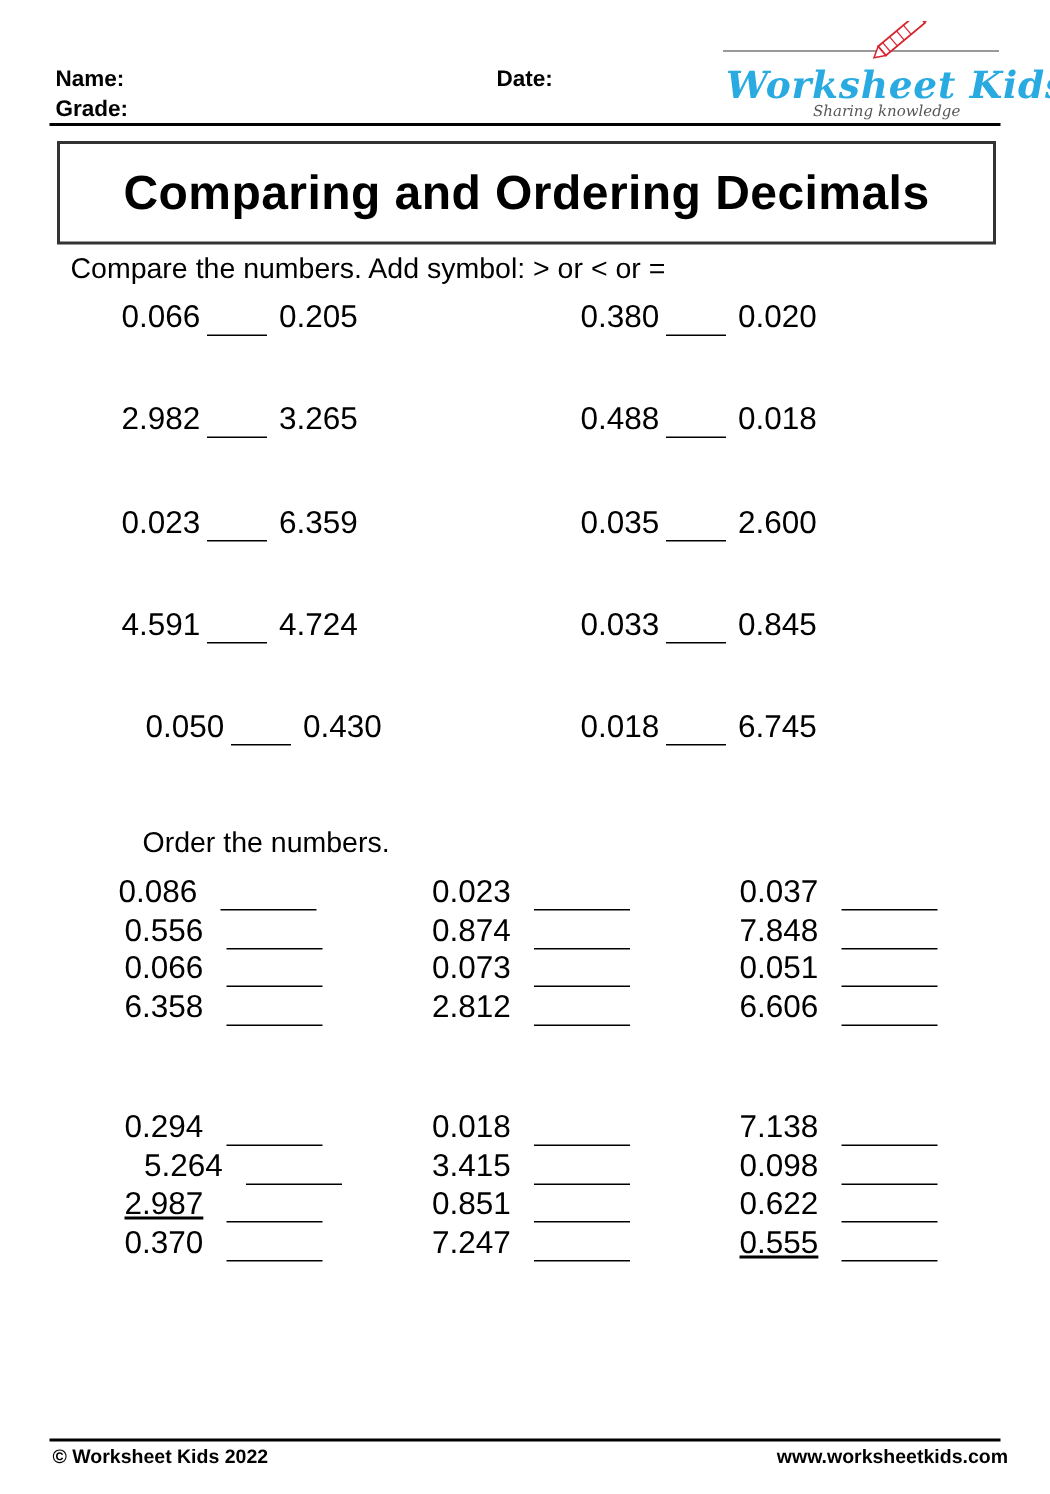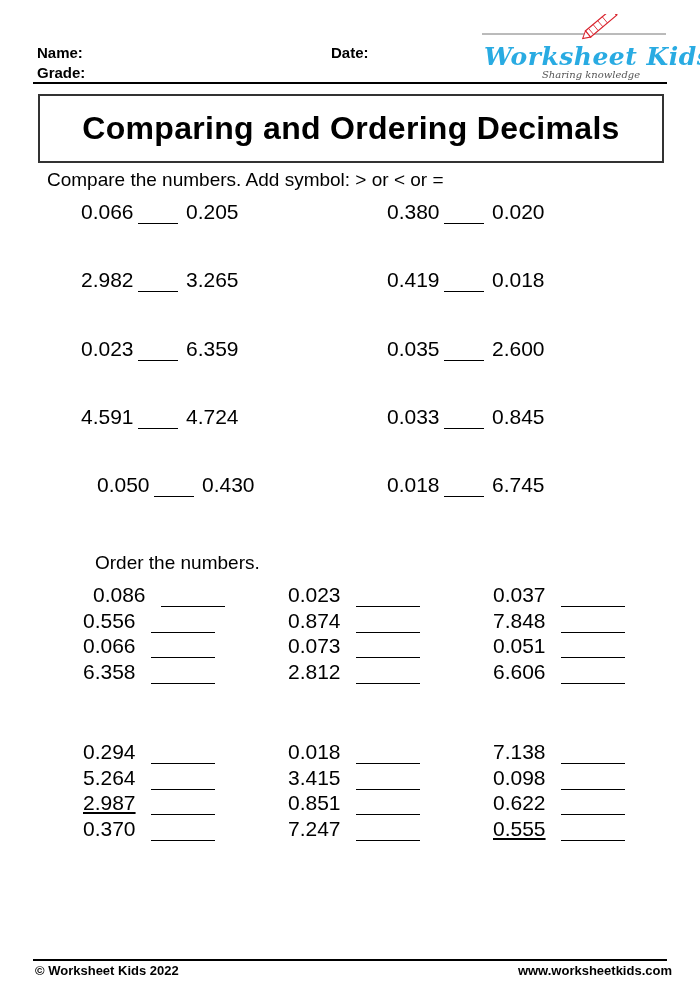--- a/index.html
+++ b/index.html
@@ -89,21 +89,21 @@
   </div>
 </div>
 
 <div>
   <div class="cmp-row" style="left:387px; top:200px;">
     <span class="num a">0.380</span>
     <span class="blank"></span>
     <span class="num">0.020</span>
   </div>
   <div class="cmp-row" style="left:387px; top:268px;">
-    <span class="num a">0.419</span>
+    <span class="num a">0.488</span>
     <span class="blank"></span>
     <span class="num">0.018</span>
   </div>
   <div class="cmp-row" style="left:387px; top:337px;">
     <span class="num a">0.035</span>
     <span class="blank"></span>
     <span class="num">2.600</span>
   </div>
   <div class="cmp-row" style="left:387px; top:405px;">
     <span class="num a">0.033</span>
@@ -113,21 +113,21 @@
   <div class="cmp-row" style="left:387px; top:473px;">
     <span class="num a">0.018</span>
     <span class="blank"></span>
     <span class="num">6.745</span>
   </div>
 </div>
 
 <div class="abs instr" style="left:47px; top:552px;margin-left:48px;">Order the numbers.</div>
 
 <div>
-  <div class="ord-item" style="left:93px; top:583px;">
+  <div class="ord-item" style="left:79px; top:583px;">
       <span class="num a">0.086</span>
       <span class="blank"></span>
     </div>
   <div class="ord-item" style="left:83px; top:609px;">
       <span class="num a">0.556</span>
       <span class="blank"></span>
     </div>
   <div class="ord-item" style="left:83px; top:634px;">
       <span class="num a">0.066</span>
       <span class="blank"></span>
@@ -172,21 +172,21 @@
       <span class="num a">6.606</span>
       <span class="blank"></span>
     </div>
 </div>
 
 <div>
   <div class="ord-item" style="left:83px; top:740px;">
       <span class="num a">0.294</span>
       <span class="blank"></span>
     </div>
-  <div class="ord-item" style="left:83px; top:766px;">
+  <div class="ord-item" style="left:96px; top:766px;">
       <span class="num a">5.264</span>
       <span class="blank"></span>
     </div>
   <div class="ord-item" style="left:83px; top:791px;text-decoration:underline;">
       <span class="num a">2.987</span>
       <span class="blank"></span>
     </div>
   <div class="ord-item" style="left:83px; top:817px;">
       <span class="num a">0.370</span>
       <span class="blank"></span>

